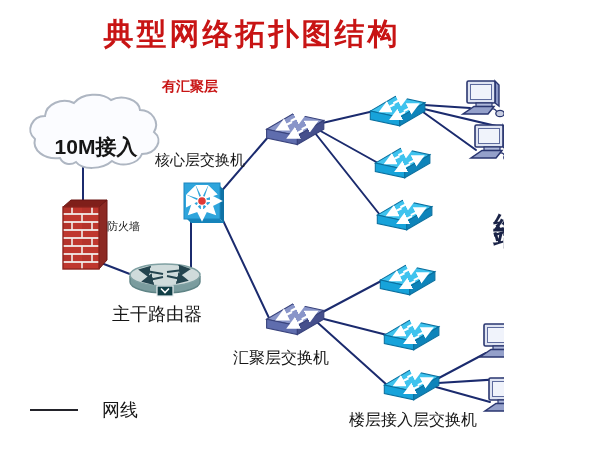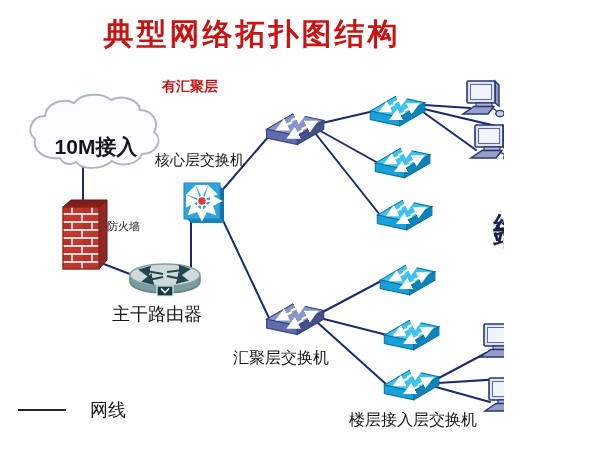--- a/index.html
+++ b/index.html
@@ -12,21 +12,21 @@
   .subtitle{left:162px;top:78px;font-size:14px;font-weight:bold;color:#c81414;}
   .cloud-label{left:46px;top:133px;width:100px;text-align:center;font-size:21px;
          font-weight:bold;font-family:"Liberation Sans",sans-serif;}
   .core-label{left:155px;top:151px;font-size:15px;}
   .firewall-label{left:107px;top:219px;font-size:11px;}
   .router-label{left:112px;top:302px;font-size:18px;}
   .agg-label{left:233px;top:348px;font-size:16px;}
   .floor-label{left:349px;top:410px;font-size:16px;}
   .terminal-label{left:489px;top:192px;font-size:26px;color:#1a2347;font-weight:600;
          writing-mode:vertical-rl;letter-spacing:10px;}
-  .legend{position:absolute;left:18px;top:398px;display:flex;align-items:center;gap:24px;}
+  .legend{position:absolute;left:30px;top:398px;display:flex;align-items:center;gap:24px;}
   .legend-line{width:48px;height:2px;background:#23232a;}
   .legend-label{font-size:18px;color:#161616;}
   
   .sw-slate{--top:#8995c9;--front:#5f6dae;--side:#454f8c;--edge:#39437c;}
   .sw-cyan{--top:#3fc3ee;--front:#17a3da;--side:#0d84ba;--edge:#0a6f9e;}
 </style>
 </head>
 <body>
 
 <div class="stage">

